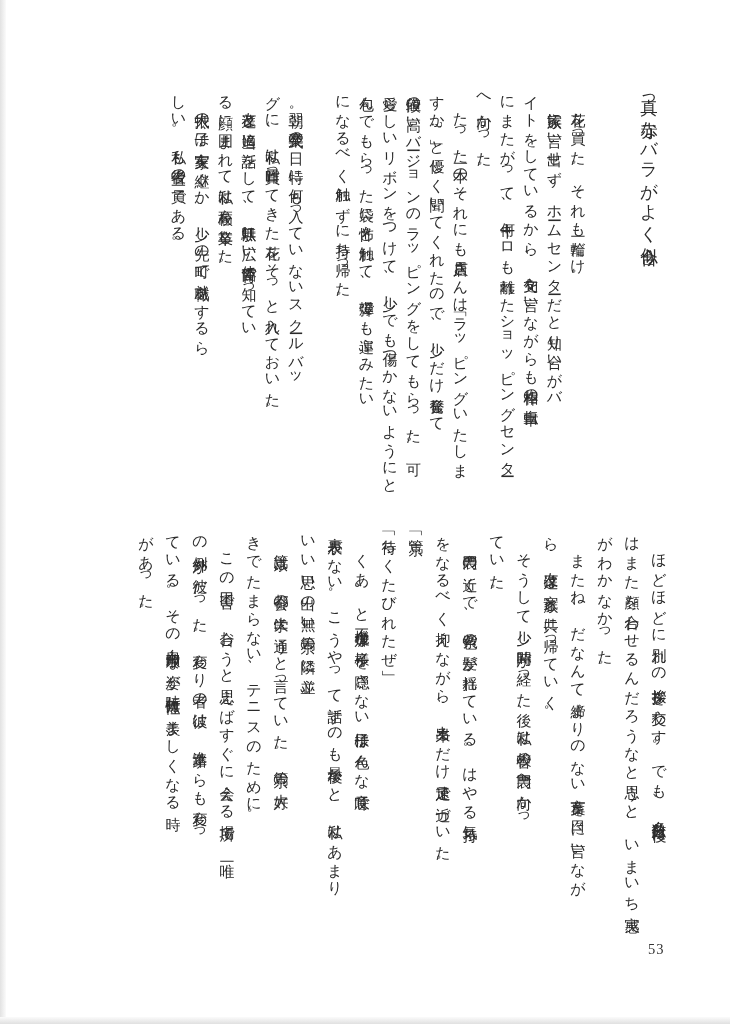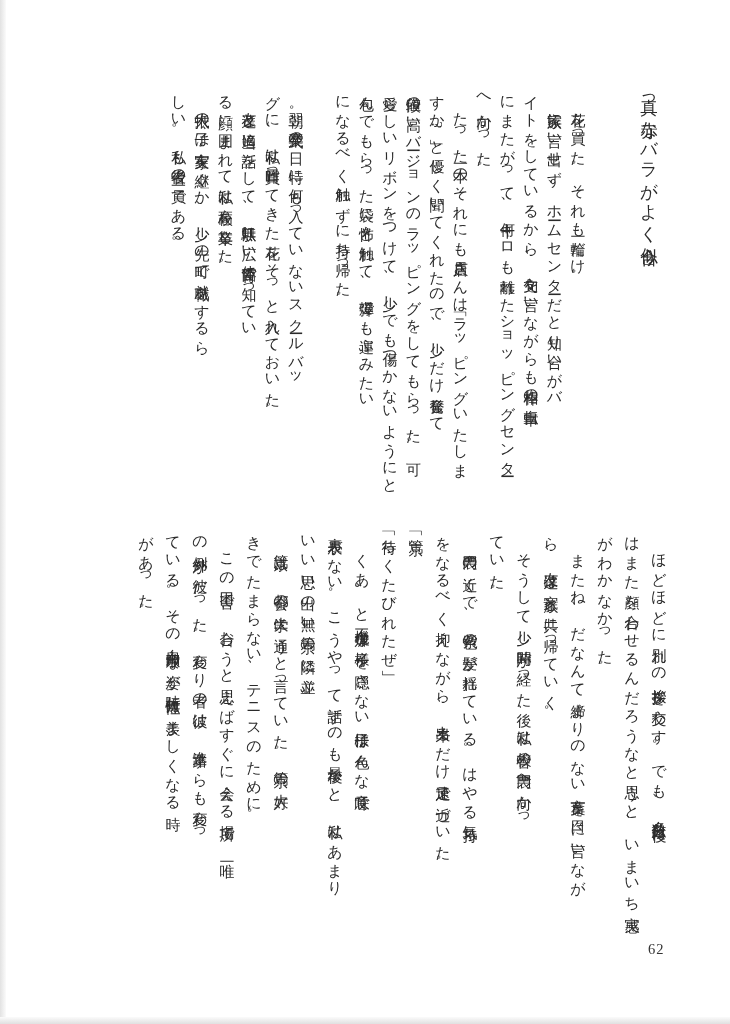--- a/index.html
+++ b/index.html
@@ -103,14 +103,14 @@
       <div class="line flush">裏表がない。こうやって話すのも最後かと、私はあまり</div>
       <div class="line flush">いい思い出の無い篤京の隣に並ぶ。</div>
       <div class="line indent">篤京は、都会の大学に通うと言っていた。篤京の大好</div>
       <div class="line flush">きでたまらない、テニスのために。</div>
       <div class="line indent">この田舎で、合おうと思えばすぐに会える場所で、唯一</div>
       <div class="line flush">の例外が彼だった。変わり者の彼は、進路すらも変わっ</div>
       <div class="line flush">ている。その自由奔放な姿が時折無性に羨ましくなる時</div>
       <div class="line flush">があった。</div>
     </div>
 
-  <div class="page-number">62</div>
+  <div class="page-number">53</div>
 </div>
 
 </body></html>

